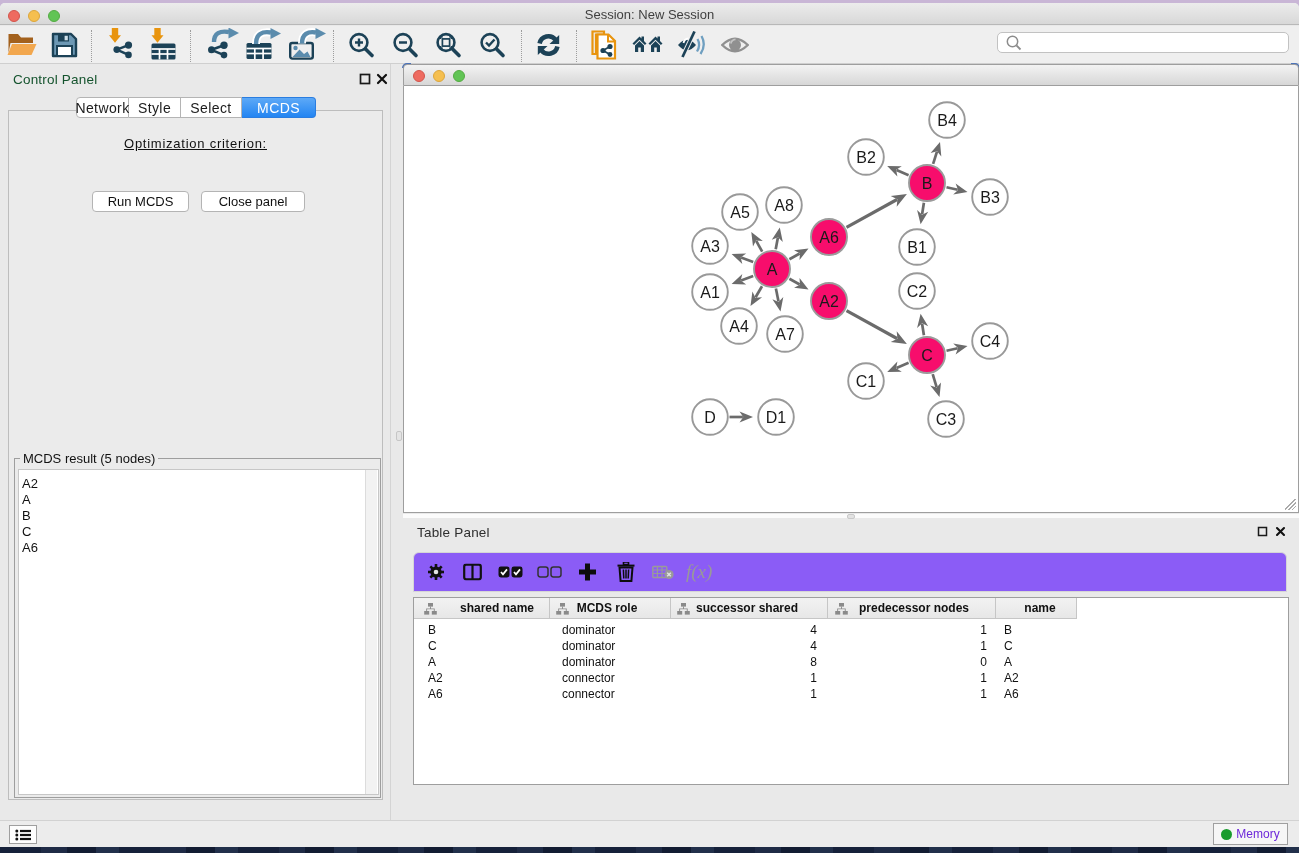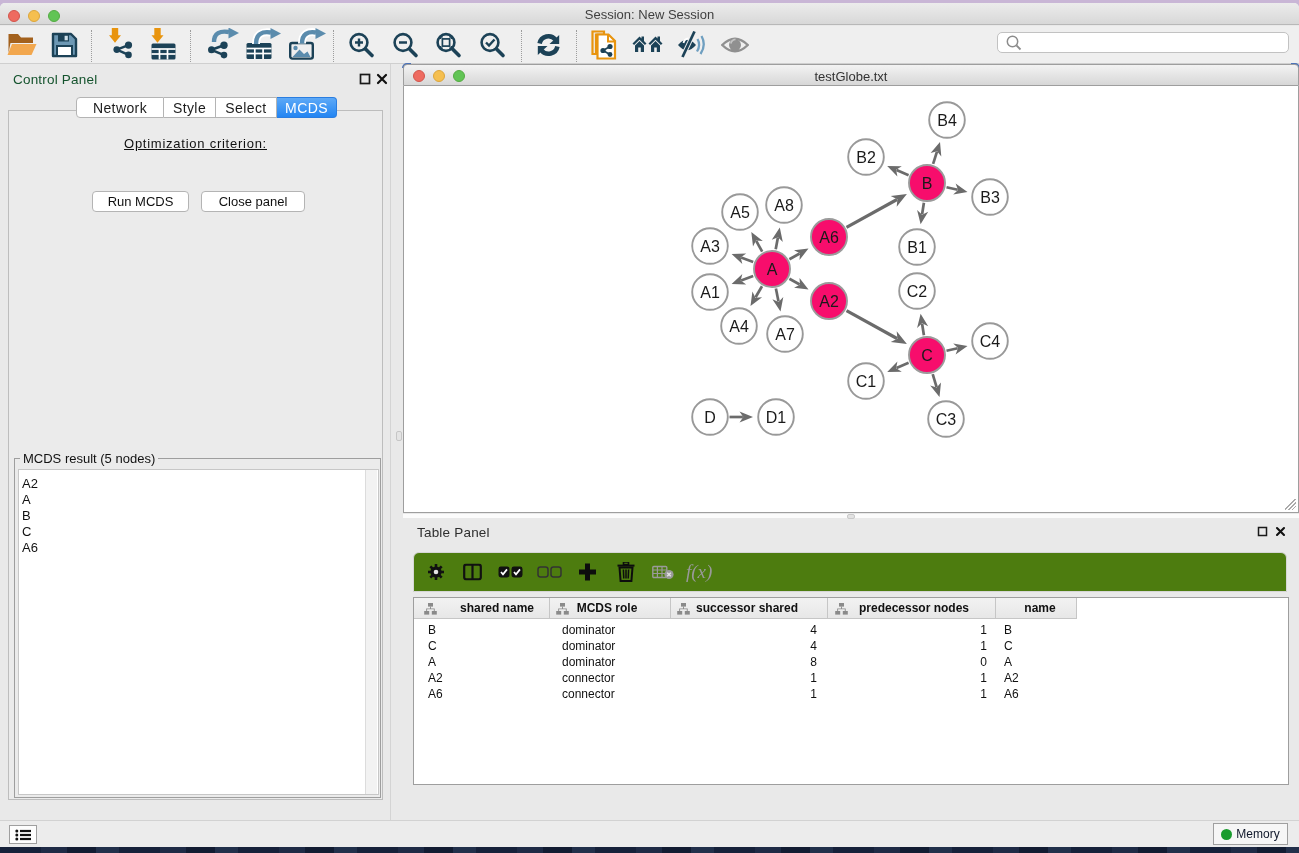--- a/index.html
+++ b/index.html
@@ -84,42 +84,42 @@
 #grip { position:absolute; right:2px; bottom:2px; width:11px; height:11px;
   background:
    linear-gradient(135deg, transparent 45%, #aaa 45%, #aaa 52%, transparent 52%),
    linear-gradient(135deg, transparent 62%, #aaa 62%, #aaa 69%, transparent 69%),
    linear-gradient(135deg, transparent 79%, #aaa 79%, #aaa 86%, transparent 86%); }
 
 #tp { position:absolute; left:391px; top:513px; width:908px; height:307px;
   background:#e9e9e9; }
 #tp .hdr { position:absolute; left:26px; top:12px; font-size:13.5px; letter-spacing:0.2px; color:#2e2e2e; }
 #tptool { position:absolute; left:22px; top:39px; width:874px; height:40px;
-  background:#4d7c0f; border:1px solid #d6d6d6; border-radius:6px 6px 0 0; }
+  background:#8b5cf6; border:1px solid #d6d6d6; border-radius:6px 6px 0 0; }
 #tptool svg { position:absolute; top:50%; transform:translateY(-50%); }
 #tbl { position:absolute; left:22px; top:84px; width:876px; height:188px;
   background:#fff; border:1px solid #9e9e9e; }
 #thead { position:absolute; left:0; top:0; width:663px; height:21px;
   background:linear-gradient(#f2f2f2,#e7e7e7); border-bottom:1px solid #c6c6c6;
   border-right:1px solid #c6c6c6; font-size:12px; color:#111;font-weight:bold; }
 .hsep { position:absolute; top:0; height:21px; width:0;
   border-left:1px solid #c6c6c6; }
 .hicon { position:absolute; top:5px; }
 .trow { position:absolute; font-size:12px; color:#111; height:16px;
   line-height:16px; width:100%; }
 .trow span { position:absolute; }
 
 #tptabs { left:280px; top:278px; }
 
 #statusbar { position:absolute; left:0; top:820px; width:1299px; height:27px;
   background:#ececec; border-top:1px solid #d2d2d2; }
 #listbtn { position:absolute; left:9px; top:4px; width:28px; height:19px;
   background:#fdfdfd; border:1px solid #9f9f9f; }
 #membtn { position:absolute; right:11px; top:2px; width:75px; height:22px;
-  background:#f6f6f6; border:1px solid #9f9f9f; font-size:12px; color:#0f172a;
+  background:#f6f6f6; border:1px solid #9f9f9f; font-size:12px; color:#6d28d9;
   line-height:20px; text-align:center; }
 #membtn .dot { display:inline-block; width:11px; height:11px; border-radius:50%;
   background:#189b2d; vertical-align:-2px; margin-right:4px; }
 </style>
 </head>
 <body>
 <div id="desktop"></div>
 <div id="mainwin"></div>
 <div id="wall"></div>
 
@@ -289,24 +289,24 @@
 <div id="cp">
   <div class="hdr">Control Panel</div>
   <svg class="wicon" style="left:359px;top:9px" width="12" height="12" viewBox="0 0 12 12">
     <rect x="1.5" y="1.5" width="9" height="9" fill="none" stroke="#1a1a1a" stroke-width="1.7"></rect>
   </svg>
   <svg class="wicon" style="left:376px;top:9px" width="12" height="12" viewBox="0 0 12 12">
     <path d="M2,2 L10,10 M10,2 L2,10" stroke="#111" stroke-width="2.2" stroke-linecap="round"></path>
   </svg>
   <div id="cpbody"></div>
   <div class="tabs" id="cptabs">
-    <div class="tab" style="width:88px">Network</div>
+    <div class="tab" style="width:53px">Network</div>
     <div class="tab" style="width:52px">Style</div>
     <div class="tab" style="width:61px">Select</div>
-    <div class="tab sel" style="width:60px">MCDS</div>
+    <div class="tab sel" style="width:74px">MCDS</div>
   </div>
   <div id="optlabel">Optimization criterion:</div>
   <div class="btn" style="left:92px;top:127px;width:97px">Run MCDS</div>
   <div class="btn" style="left:201px;top:127px;width:104px">Close panel</div>
   <div id="fieldset">
     <div class="legend">MCDS result (5 nodes)</div>
     <div id="mlist">
       <div class="sb"></div>
       <div style="height:6px"></div>
       <div class="it">A2</div>
@@ -322,21 +322,20 @@
 <div style="position:absolute;left:403px;top:514px;width:896px;height:4px;background:#fbfbfb;z-index:4"></div>
 <div style="position:absolute;left:847px;top:514px;width:8px;height:5px;background:#e2e2e2;border:1px solid #c9c9c9;border-radius:2px;z-index:5"></div>
 
 <div id="netwin">
   <div style="position:absolute;left:-1px;top:-1px;width:9px;height:5px;background:#4a72b8;border-radius:5px 0 0 0"></div>
   <div style="position:absolute;right:-1px;top:-1px;width:9px;height:5px;background:#4a72b8;border-radius:0 5px 0 0"></div>
   <div id="nettb">
     <div class="tl t1"></div>
       <div class="tl t2"></div>
       <div class="tl t3"></div>
-    <div class="ttl">testGlobe.txt</div>
   </div>
   <div id="netbody">
     <svg id="graph" width="893" height="426" viewBox="0 0 893 426">
         <line x1="349.2" y1="190.0" x2="337.1" y2="194.5" stroke="#6b6b6b" stroke-width="2.7"></line>
         <polygon points="327.6,198.0 338.3,188.1 336.7,194.6 342.2,198.6" fill="#6b6b6b"></polygon>
         <line x1="349.2" y1="176.0" x2="337.1" y2="171.5" stroke="#6b6b6b" stroke-width="2.7"></line>
         <polygon points="327.6,168.0 342.2,167.4 336.7,171.4 338.3,177.9" fill="#6b6b6b"></polygon>
         <line x1="358.2" y1="165.6" x2="352.2" y2="154.9" stroke="#6b6b6b" stroke-width="2.7"></line>
         <polygon points="347.3,146.1 358.8,155.1 352.0,154.5 349.0,160.6" fill="#6b6b6b"></polygon>
         <line x1="371.7" y1="163.3" x2="373.9" y2="151.6" stroke="#6b6b6b" stroke-width="2.7"></line>

